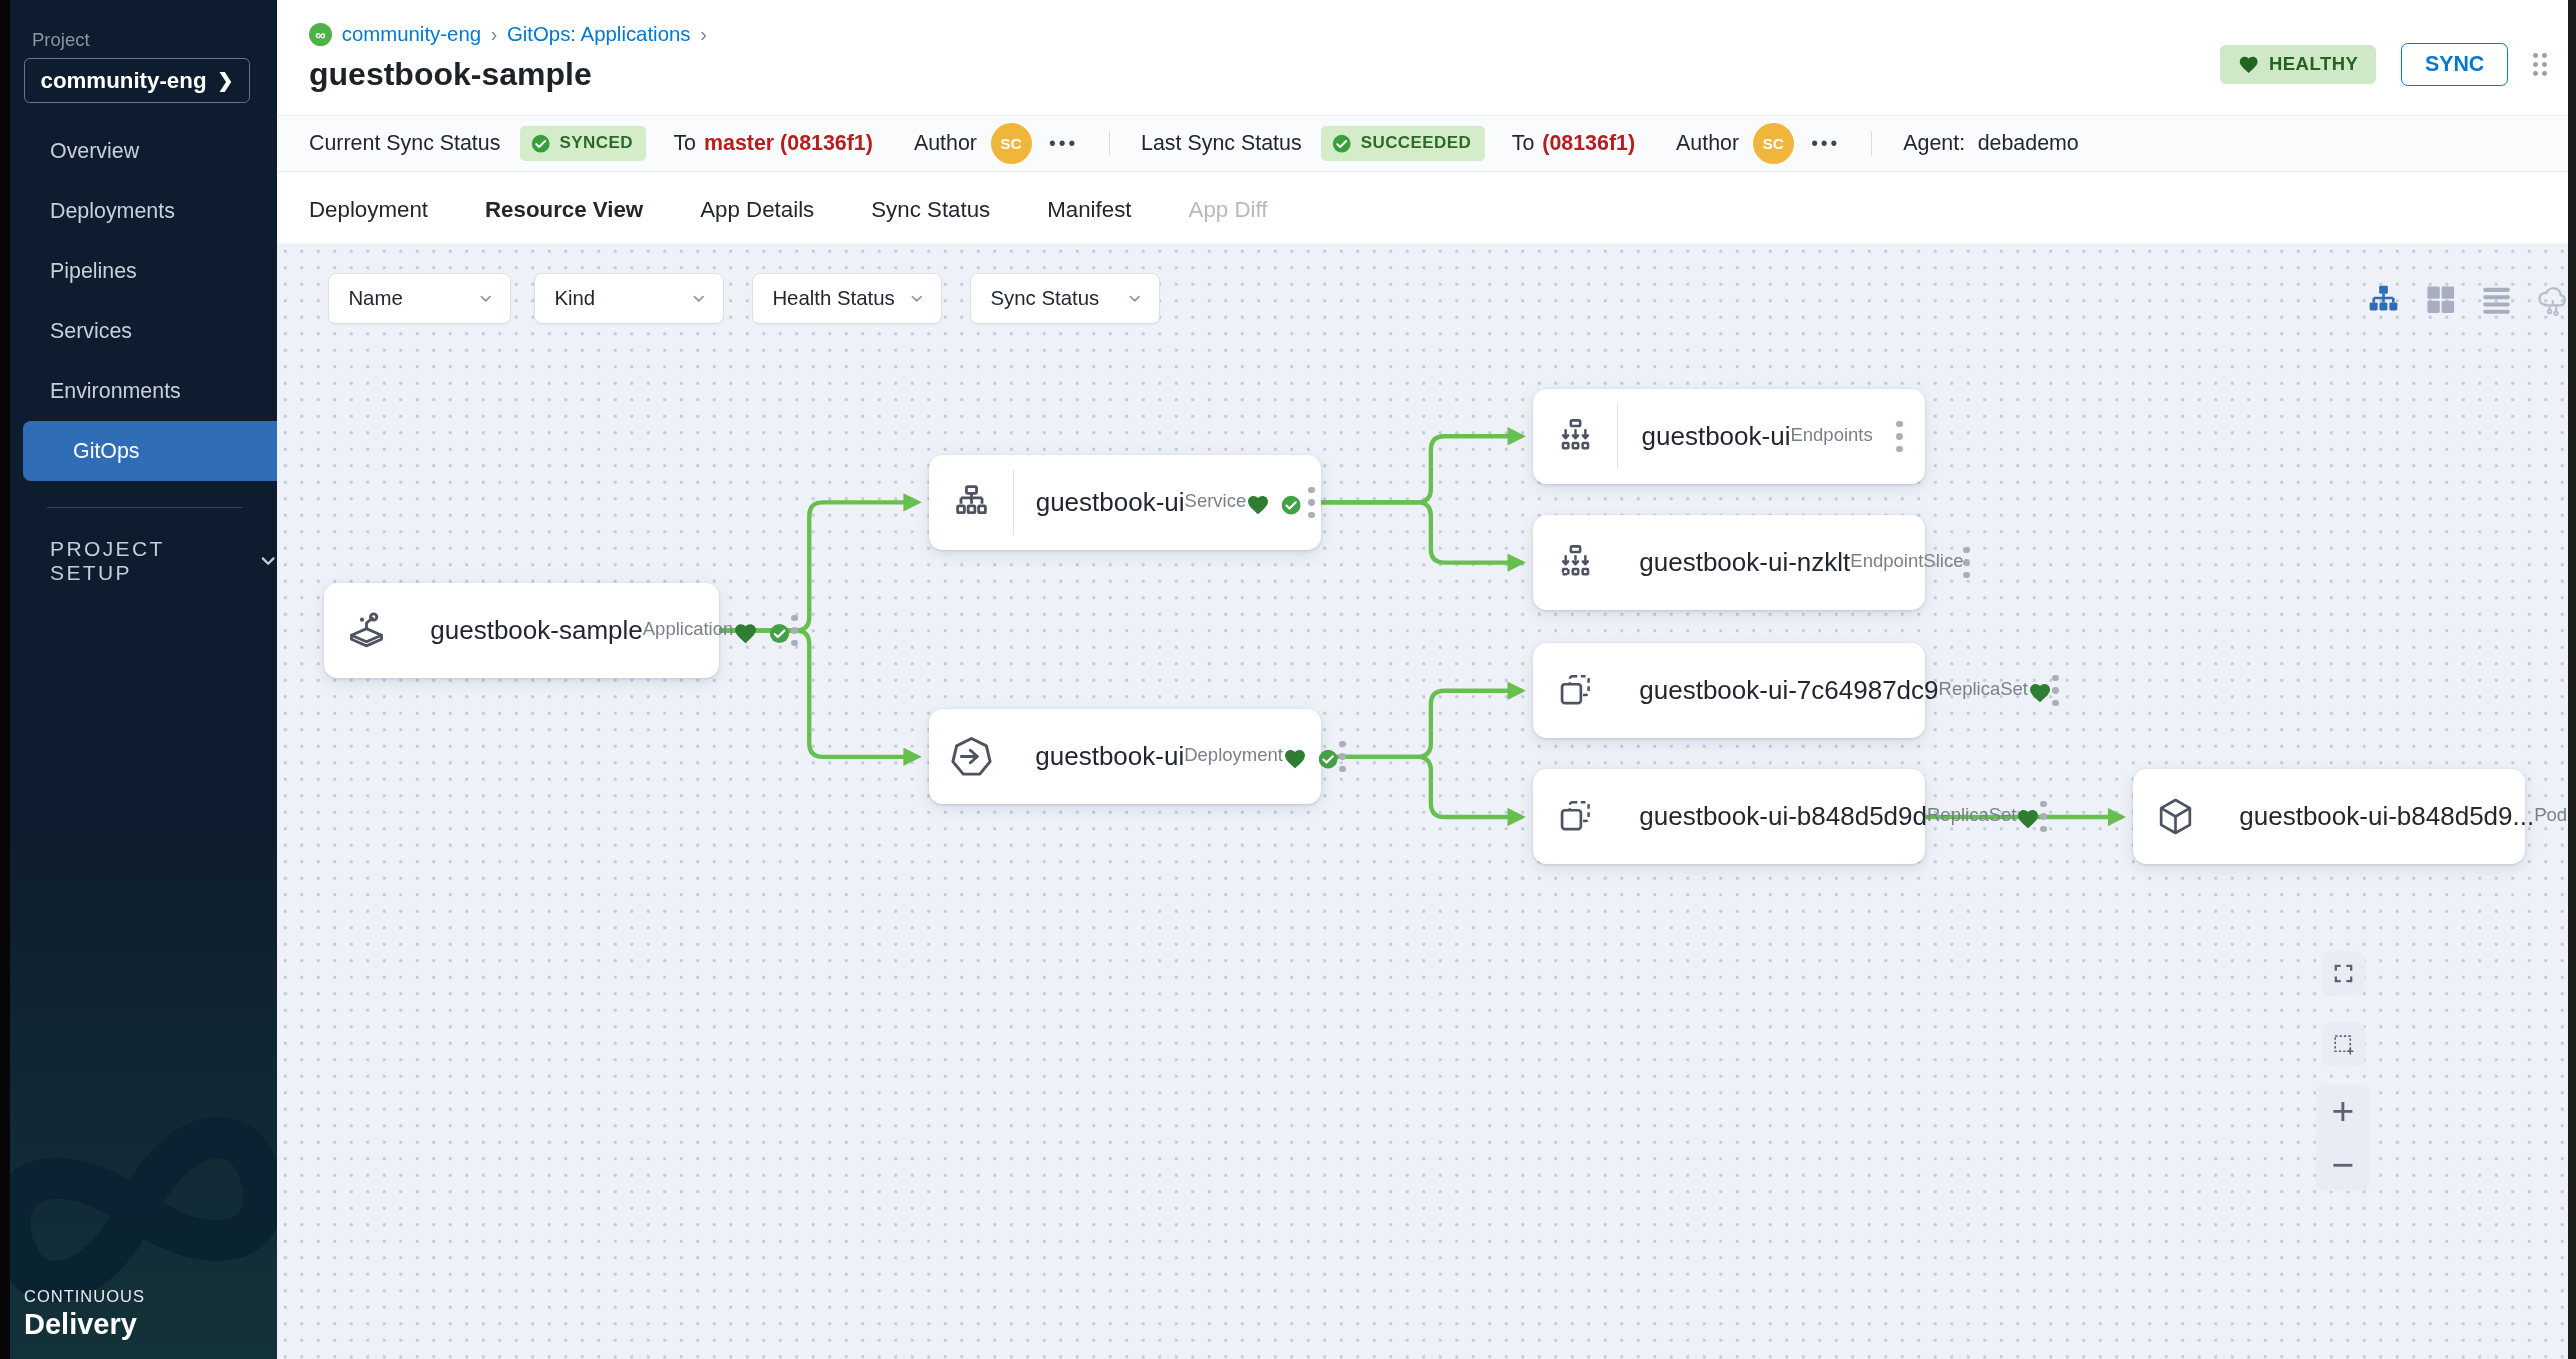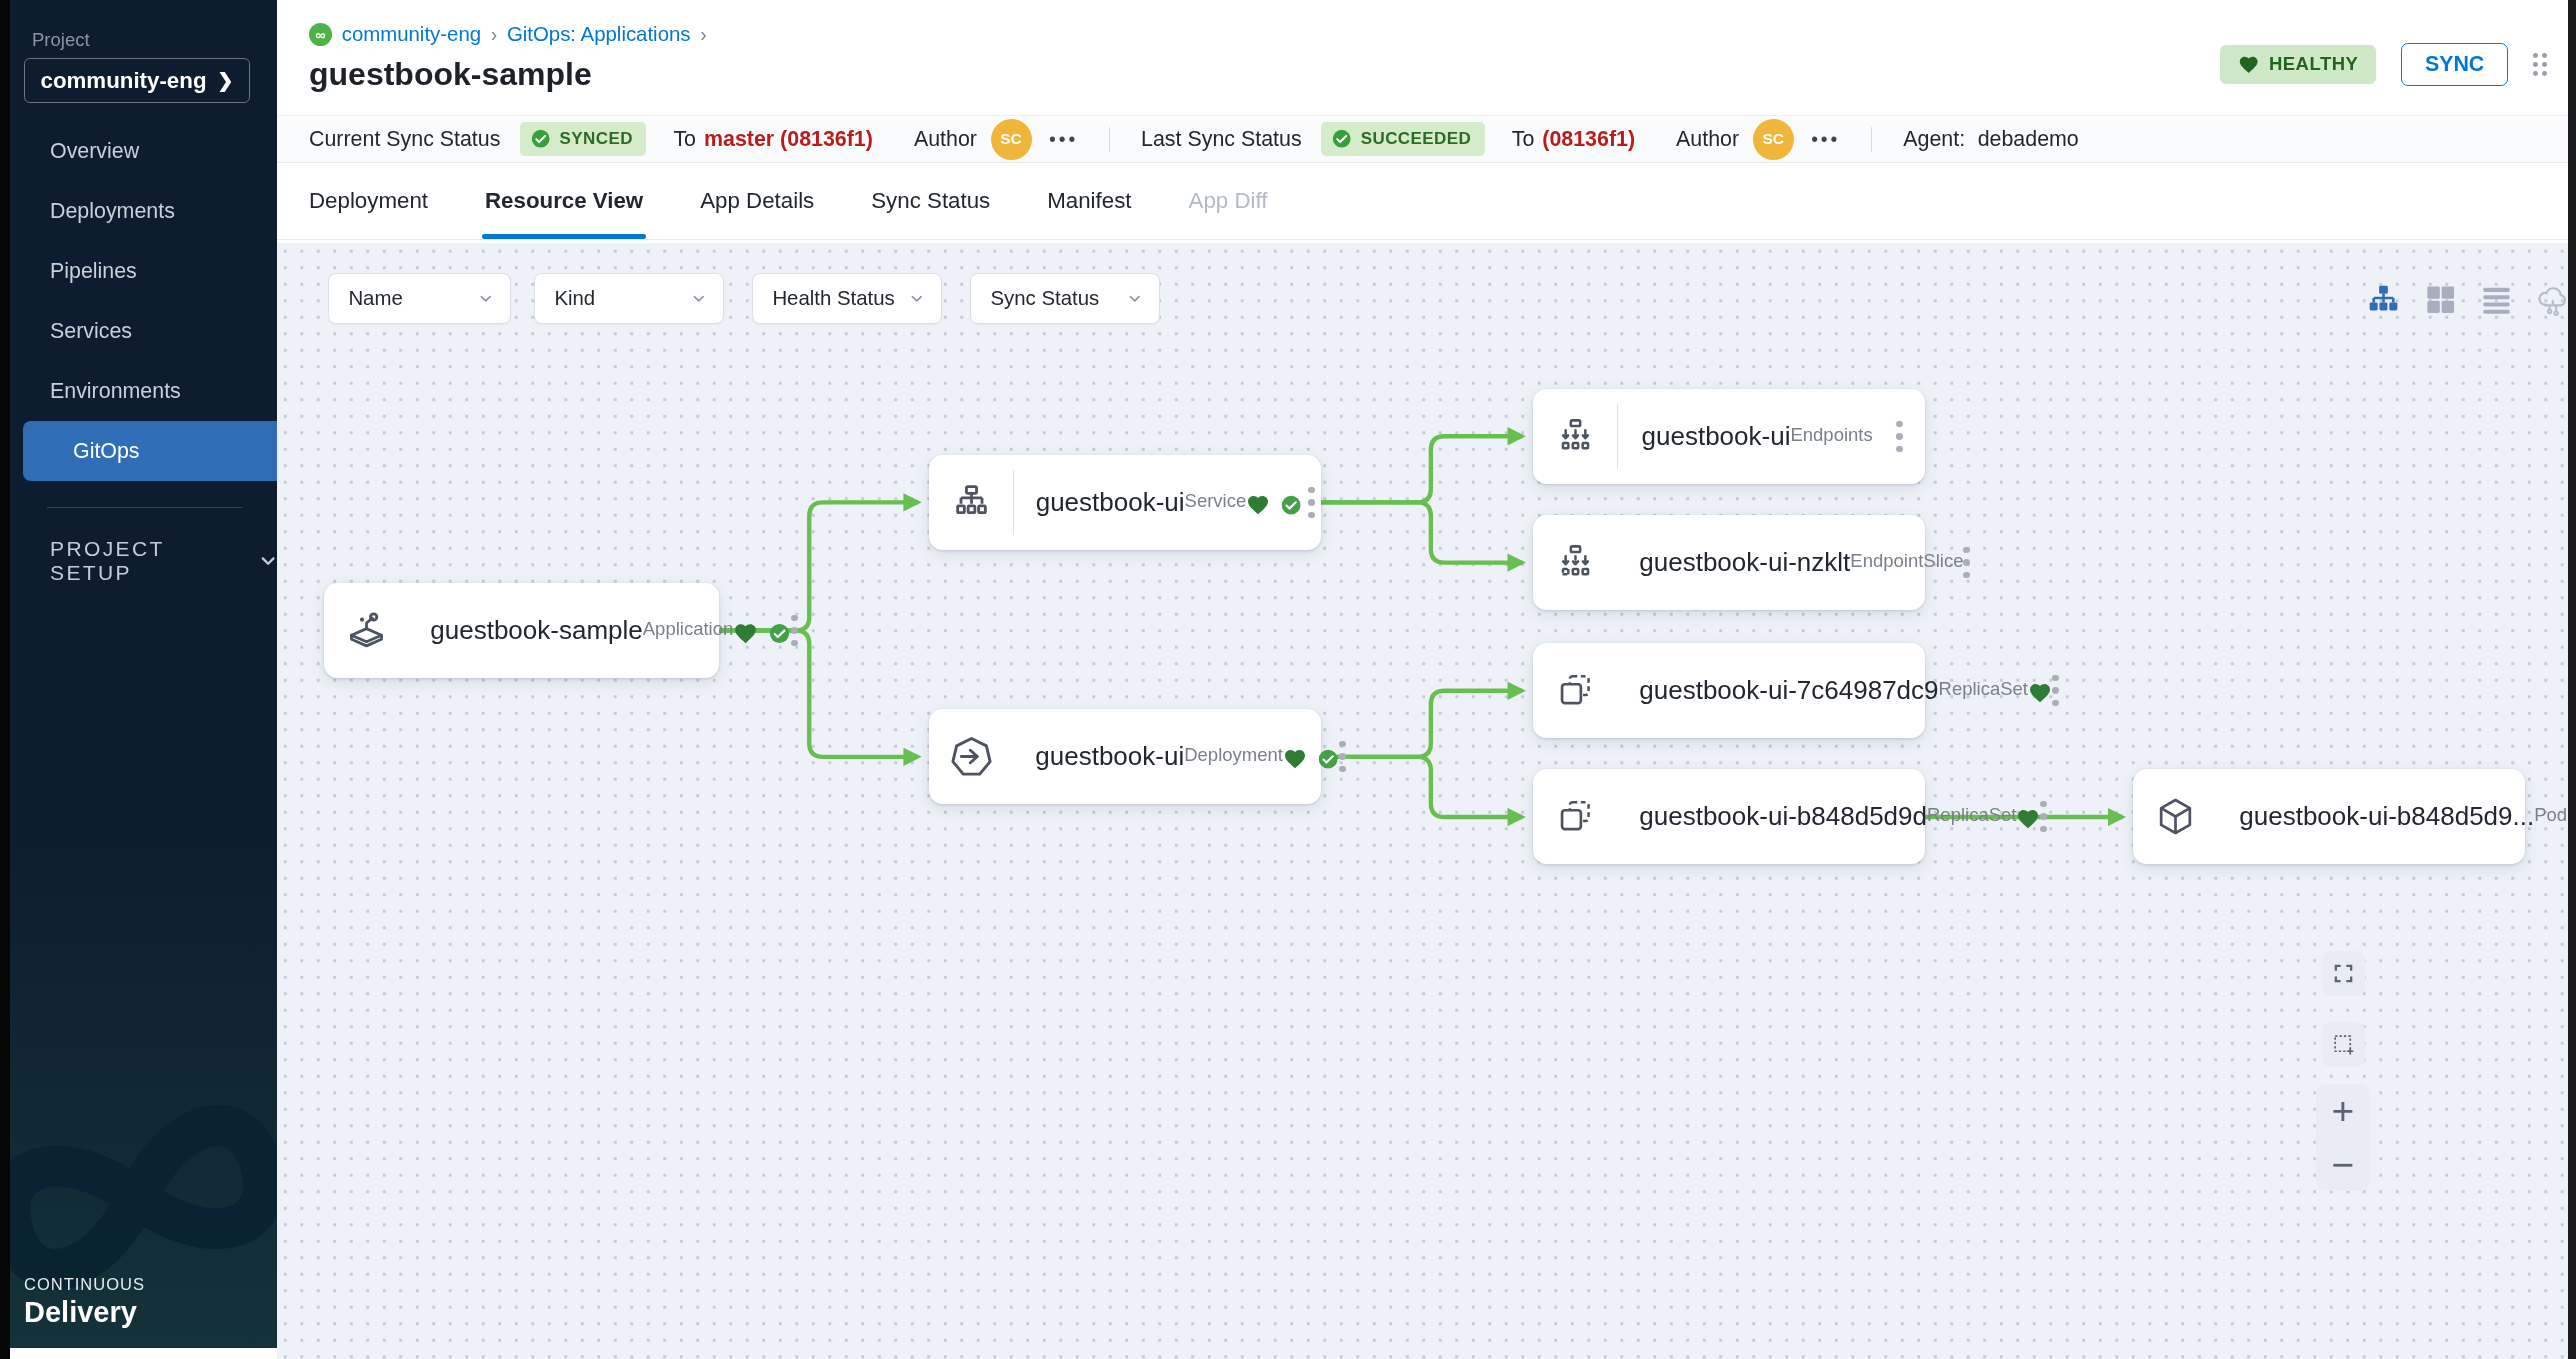--- a/index.html
+++ b/index.html
@@ -4,21 +4,21 @@
 <style>
   * { margin:0; padding:0; box-sizing:border-box; }
   html,body { width:2576px; height:1360px; overflow:hidden; font-family:"Liberation Sans", sans-serif; background:#fff; }
   .stage { position:relative; width:2576px; height:1360px; }
 
   
   .win-edge-left { position:absolute; left:0; top:0; bottom:0; width:9.7px; background:#060607; z-index:60; }
   .win-edge-right { position:absolute; right:0; top:0; bottom:0; width:7.8px; background:#1c1c1e; z-index:60; }
 
   
-  .sidebar { position:absolute; left:0; top:0; bottom:12px; width:277px;
+  .sidebar { position:absolute; left:0; top:0; bottom:0; width:277px;
     background:linear-gradient(180deg,#0d1c2e 0%,#0d1c2e 60%,#14323a 100%); z-index:50; overflow:hidden; }
   .sb-watermark { position:absolute; left:-49px; bottom:-29px; opacity:.9; transform:rotate(-14deg); }
   .sb-project-label { position:absolute; left:32px; top:29px; font-size:18.5px; color:#8b95a3; }
   .sb-project-select { position:absolute; left:24px; top:58px; width:226px; height:45px; border:1px solid #6a7687;
     border-radius:5.8px; display:flex; align-items:center; justify-content:space-between; padding:0 15.5px; cursor:pointer; }
   .sb-project-name { color:#fff; font-size:22.3px; font-weight:600; }
   .sb-project-chev { color:#fff; font-size:19.4px; font-weight:700; }
   .sb-menu { position:absolute; left:0; right:0; top:121px; }
   .sb-item { height:60px; display:flex; align-items:center; padding-left:50px; font-size:21.4px; color:#c9d0da; cursor:pointer; }
   .sb-item.active { margin-left:23px; background:#2f6db6; color:#fff; border-radius:7.8px 0 0 7.8px; }
@@ -40,21 +40,21 @@
   .page-title { position:absolute; left:32px; top:56px; font-size:32px; font-weight:700; color:#1d2228; }
   .header-right { position:absolute; right:29px; top:43px; display:flex; align-items:center; gap:25px; }
   .health-badge { display:flex; align-items:center; gap:9.7px; background:#cfe8c8; color:#23651f; font-weight:700;
     font-size:18.5px; letter-spacing:0.5px; padding:8.7px 17.5px; border-radius:5.8px; }
   .sync-btn { background:#fff; border:1.9px solid #0278d5; color:#0278d5; font-weight:700; font-size:21.4px;
     padding:7.8px 23px; border-radius:6.8px; cursor:pointer; font-family:inherit; }
   .hdr-kebab { display:grid; grid-template-columns:4.9px 4.9px; gap:3.9px; cursor:pointer; }
   .hdr-kebab i { width:4.9px; height:4.9px; border-radius:50%; background:#9aa0ab; }
 
   
-  .status-bar { height:48px; background:#fafbfc; border-top:1px solid #eef0f3; border-bottom:1px solid #e8ebee;
+  .status-bar { height:57px; background:#fafbfc; border-top:1px solid #eef0f3; border-bottom:1px solid #e8ebee;
     display:flex; align-items:center; padding-left:32px; font-size:21.4px; color:#22272e; }
   .st-label { font-weight:500; }
   .st-badge { display:inline-flex; align-items:center; gap:8.7px; background:#d5ecca; color:#2a6b2a; border-radius:4.9px;
     padding:6.8px 13.6px 6.8px 9.7px; font-size:17px; font-weight:700; letter-spacing:0.4px; margin-left:19.4px; }
   .st-to { margin-left:27px; font-weight:500; }
   .st-rev { margin-left:8px; color:#b91c1c; font-weight:700; cursor:pointer; }
   .st-author { margin-left:41px; font-weight:500; }
   .avatar { width:41px; height:41px; border-radius:50%; background:#f0b53b; color:#fff; font-size:15.5px; font-weight:700;
     display:inline-flex; align-items:center; justify-content:center; margin-left:13.6px; }
   .st-more { margin-left:17.5px; color:#3f454d; font-size:19.4px; letter-spacing:2.9px; cursor:pointer; }

